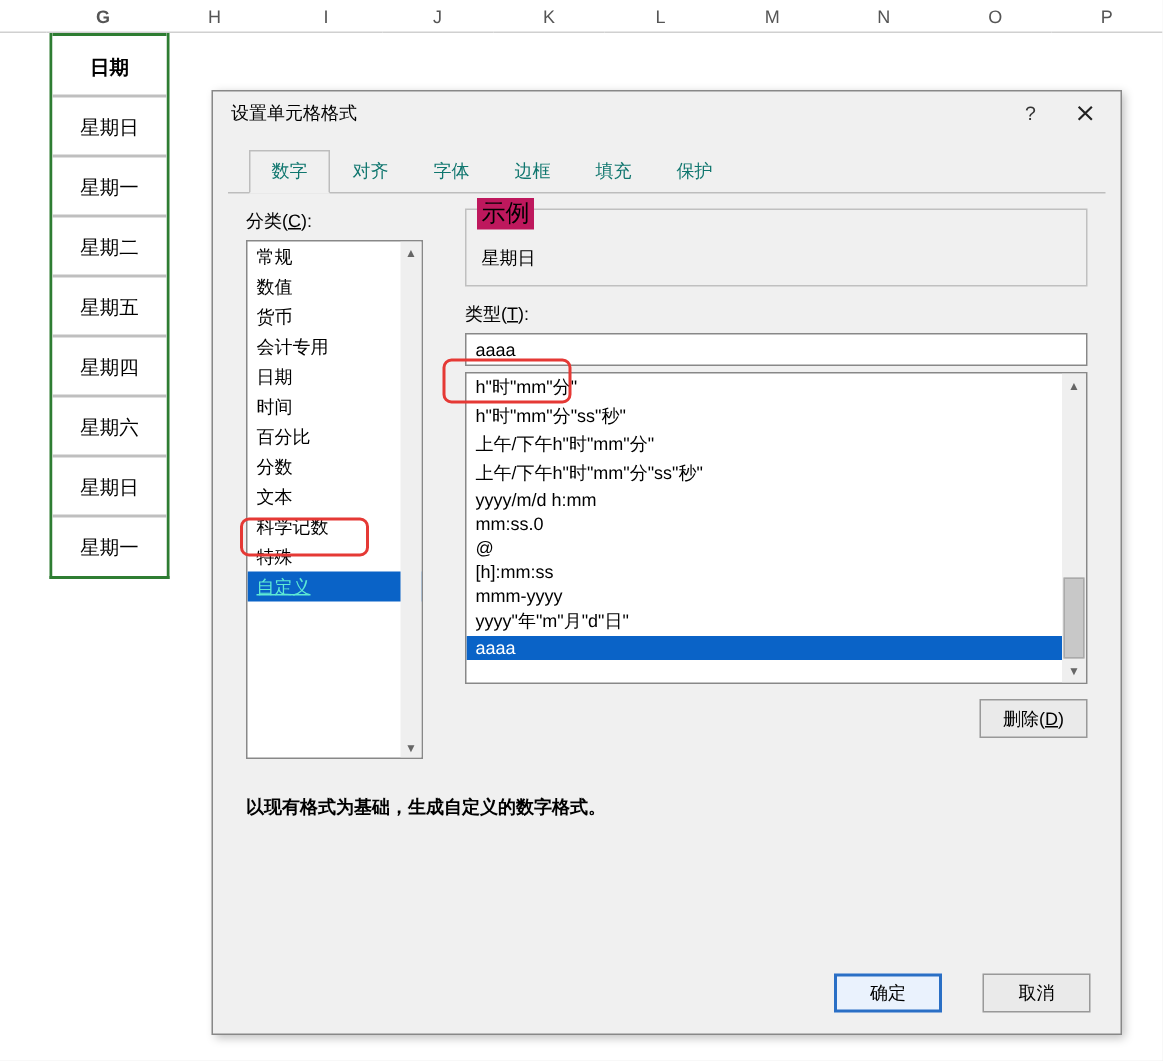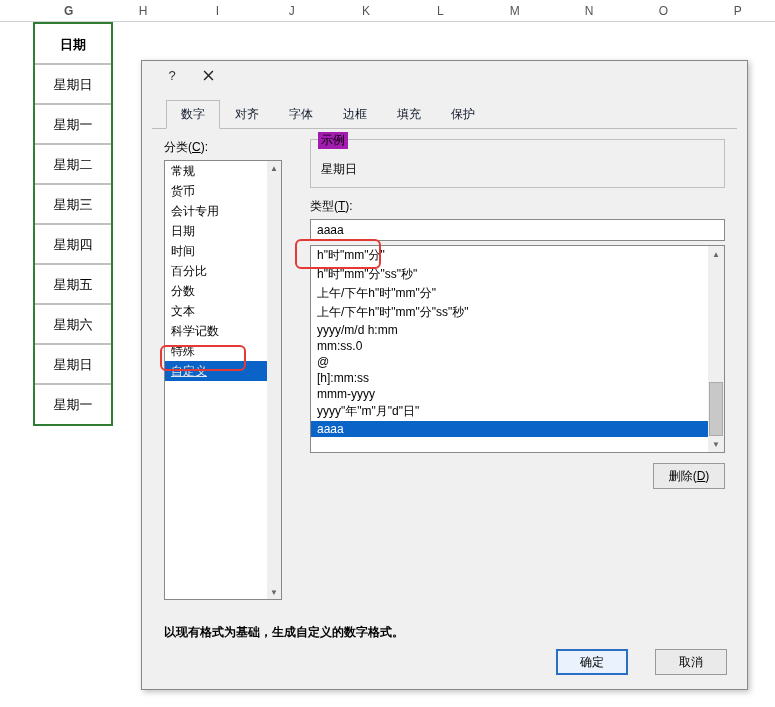--- a/index.html
+++ b/index.html
@@ -90,21 +90,21 @@
     gap: 0;
     border-bottom: 1px solid #bdbdbd;
     margin: 0 10px;
   }
   .tabstrip .tab {
     padding: 5px 14px;
     font-size: 12px;
     border: 1px solid transparent;
     position: relative;
     top: 1px;
-    color: #0f172a;
+    color: #0f766e;
   }
   .tabstrip .tab.active {
     border: 1px solid #bdbdbd;
     border-bottom: 1px solid #f0f0f0;
     background: #f0f0f0;
   }
 
   .content {
     padding: 10px 22px 0 22px;
   }
@@ -112,56 +112,56 @@
   .lbl { font-size: 12px; margin-bottom: 4px; display:block; }
   .underline { text-decoration: underline; }
 
   .row-main {
     display: flex;
     gap: 28px;
   }
 
   .listbox {
     width: 118px;
-    height: 440px;
+    height: 346px;
     background: #ffffff;
     border: 1px solid #888;
     overflow: hidden;
     position: relative;
   }
   .listbox .item {
     padding: 1.5px 6px;
     font-size: 12px;
     cursor: default;
   }
   .listbox .item.selected {
     background: #0a63c7;
-    color: #e5e5e5;
+    color: #5eead4;
     text-decoration: underline;
   }
   .listbox .scrollbar {
     position: absolute;
     right:0; top:0; bottom:0;
     width: 14px;
     background: #efefef;
     display:flex; flex-direction:column; justify-content:flex-start;
   }
   .listbox .scrollbar .arr { height:14px; display:flex;align-items:center;justify-content:center;color:#666;font-size:8px; }
   .listbox .scrollbar .thumb { flex:1; }
 
   .right-col { flex: 1; }
 
   .fieldset {
     border: 1px solid #c0c0c0;
     padding: 6px 10px 9px 10px;
     margin-bottom: 10px;
   }
   .fieldset .legend {
-    font-size: 12px;
-    background: #a21caf;
+    font-size: 16px;
+    background: #be185d;
     display: inline-block;
     padding: 0 3px;
     position: relative;
     top: -14px;
     left: -3px;
     margin-bottom: -10px;
   }
   .fieldset .val { font-size: 12px; }
 
   .type-input {
@@ -253,30 +253,30 @@
     <div class="ch">N</div>
     <div class="ch">O</div>
     <div class="ch">P</div>
   </div>
 
 <div class="data-col">
     <div class="cell">日期</div>
     <div class="cell">星期日</div>
     <div class="cell">星期一</div>
     <div class="cell">星期二</div>
-    <div class="cell">星期三</div>
+    <div class="cell">星期五</div>
     <div class="cell">星期四</div>
-    <div class="cell">星期五</div>
     <div class="cell">星期六</div>
     <div class="cell">星期日</div>
     <div class="cell">星期一</div>
   </div>
 
 <div class="dialog">
   <div class="titlebar">
+    <span class="title">设置单元格格式</span>
     <span class="tb-btn">?</span>
     <span class="tb-btn closex">
       <svg viewBox="0 0 10 10">
           <path d="M1 1 L9 9 M9 1 L1 9" stroke="#222" stroke-width="1.3"></path>
         </svg>
     </span>
   </div>
 
   <div class="tabstrip">
       <div class="tab active">数字</div>
@@ -290,20 +290,21 @@
   <div class="content">
     <div class="row-main">
 
       <div>
         <span class="lbl">
           <span>分类(</span><span class="underline">C</span><span>):</span>
         </span>
         <div class="listbox">
           <div class="items">
               <div class="item">常规</div>
+              <div class="item">数值</div>
               <div class="item">货币</div>
               <div class="item">会计专用</div>
               <div class="item">日期</div>
               <div class="item">时间</div>
               <div class="item">百分比</div>
               <div class="item">分数</div>
               <div class="item">文本</div>
               <div class="item">科学记数</div>
               <div class="item">特殊</div>
               <div class="item selected">自定义</div>

